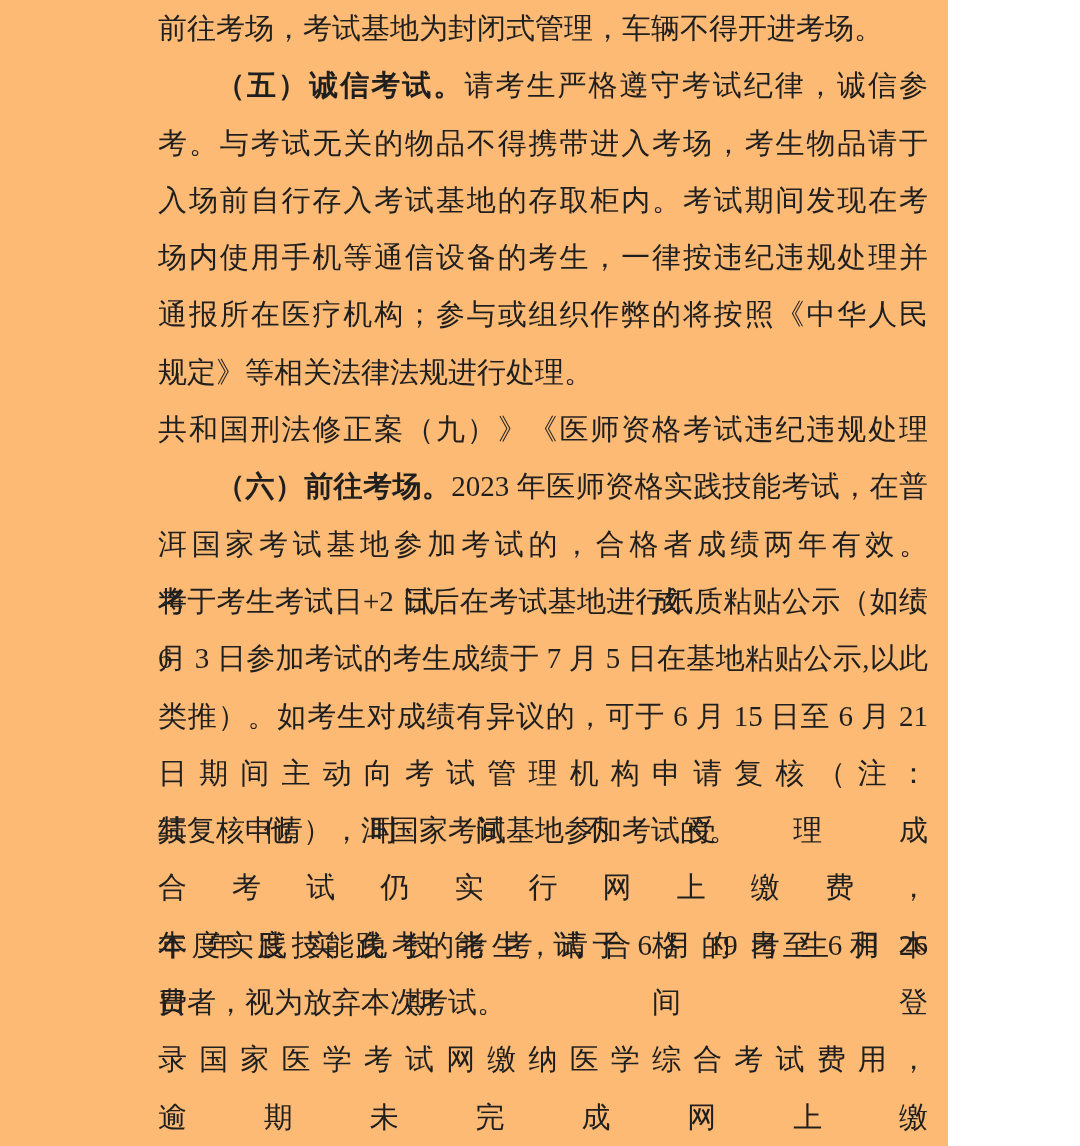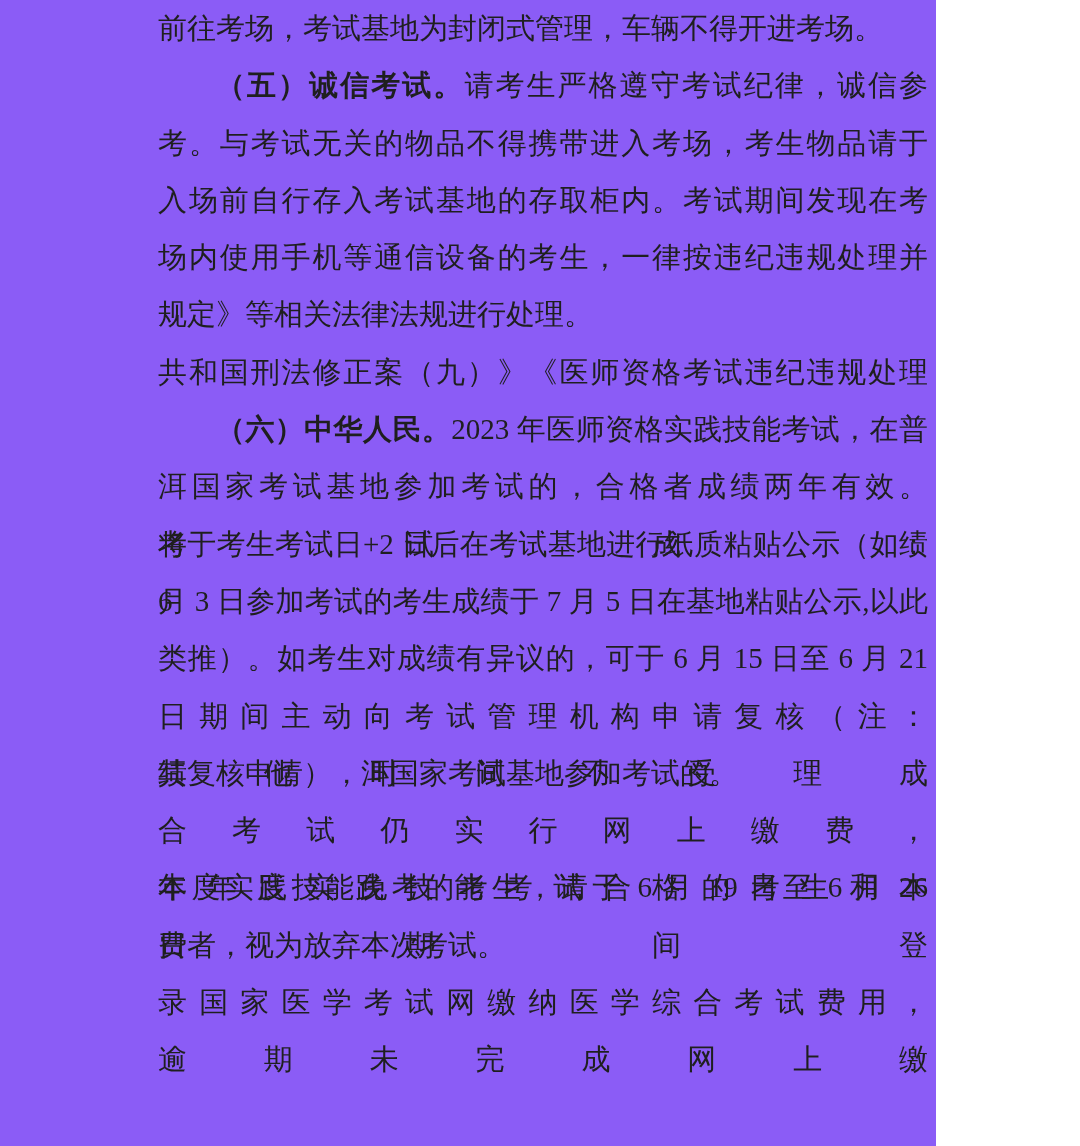--- a/index.html
+++ b/index.html
@@ -14,21 +14,22 @@
     overflow: hidden;
     font-family: "Liberation Serif", "DejaVu Serif", serif;
     color: #1f1f1f;
   }
   .page {
     position: absolute;
     left: 0;
     top: 0;
     width: 936px;
     height: 1146px;
-    background: #8b5cf6;
+    background: #fdba74;
+    padding-left: 12px;
   }
   .text-col {
     position: absolute;
     left: 158px;
     top: 0;
     width: 770px;
   }
   .line {
     height: 57.3px;
     line-height: 57.3px;
@@ -51,23 +52,24 @@
 </head>
 <body style="color: rgb(31, 31, 31); background: rgb(255, 255, 255);">
 
 <div class="page">
   <div class="text-col" id="doc-lines">
       <div class="line"><span class="seg">前往考场，考试基地为封闭式管理，车辆不得开进考场。</span></div>
       <div class="line just indent"><span class="seg bold">（五）诚信考试。</span><span class="seg">请考生严格遵守考试纪律，诚信参</span></div>
       <div class="line just"><span class="seg">考。与考试无关的物品不得携带进入考场，考生物品请于</span></div>
       <div class="line just"><span class="seg">入场前自行存入考试基地的存取柜内。考试期间发现在考</span></div>
       <div class="line just"><span class="seg">场内使用手机等通信设备的考生，一律按违纪违规处理并</span></div>
+      <div class="line just"><span class="seg">通报所在医疗机构；参与或组织作弊的将按照《中华人民</span></div>
       <div class="line"><span class="seg">规定》等相关法律法规进行处理。</span></div>
       <div class="line just"><span class="seg">共和国刑法修正案（九）》《医师资格考试违纪违规处理</span></div>
-      <div class="line just indent"><span class="seg bold">（六）中华人民。</span><span class="seg">2023 年医师资格实践技能考试，在普</span></div>
+      <div class="line just indent"><span class="seg bold">（六）前往考场。</span><span class="seg">2023 年医师资格实践技能考试，在普</span></div>
       <div class="line just"><span class="seg">洱国家考试基地参加考试的，合格者成绩两年有效。考试成绩</span></div>
       <div class="line just"><span class="seg">将于考生考试日+2 日后在考试基地进行纸质粘贴公示（如：6</span></div>
       <div class="line just"><span class="seg">月 3 日参加考试的考生成绩于 7 月 5 日在基地粘贴公示,以此</span></div>
       <div class="line just"><span class="seg">类推）。如考生对成绩有异议的，可于 6 月 15 日至 6 月 21</span></div>
       <div class="line just"><span class="seg">日期间主动向考试管理机构申请复核（注：其他时间不受理成</span></div>
       <div class="line"><span class="seg">绩复核申请），洱国家考试基地参加考试的。</span></div>
       <div class="line just"><span class="seg">合考试仍实行网上缴费，本年度实践技能考试合格的考生和本</span></div>
       <div class="line just"><span class="seg">年度实践技能免考的考生，请于 6 月 19 日至 6 月 26 日期间登</span></div>
       <div class="line"><span class="seg">费者，视为放弃本次考试。</span></div>
       <div class="line just"><span class="seg">录国家医学考试网缴纳医学综合考试费用，逾期未完成网上缴</span></div>

